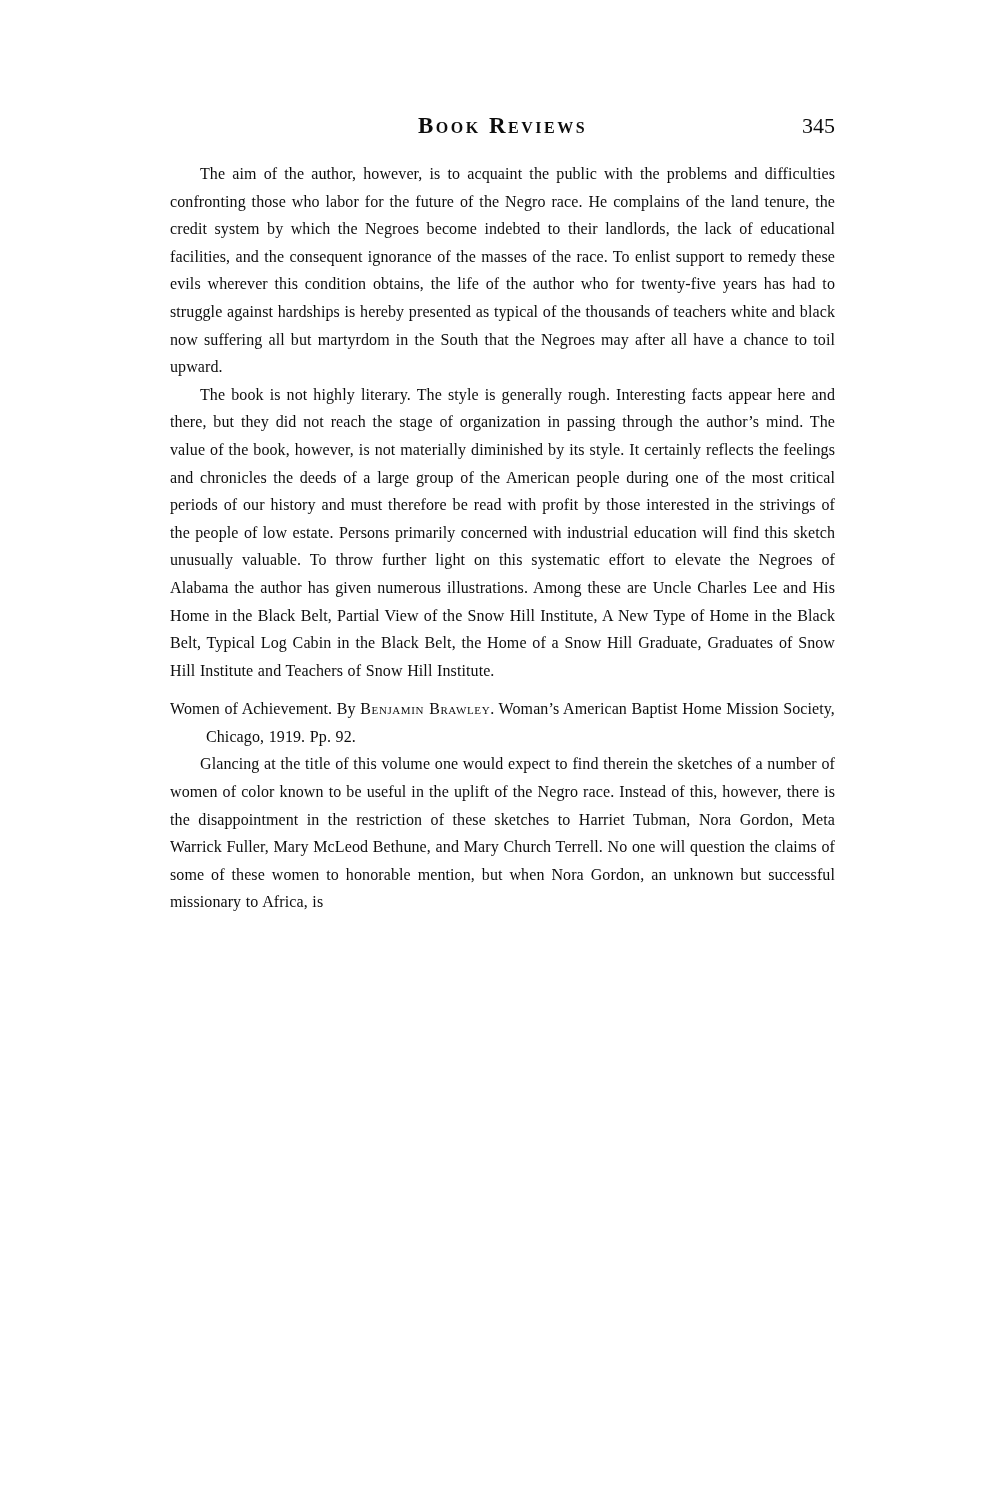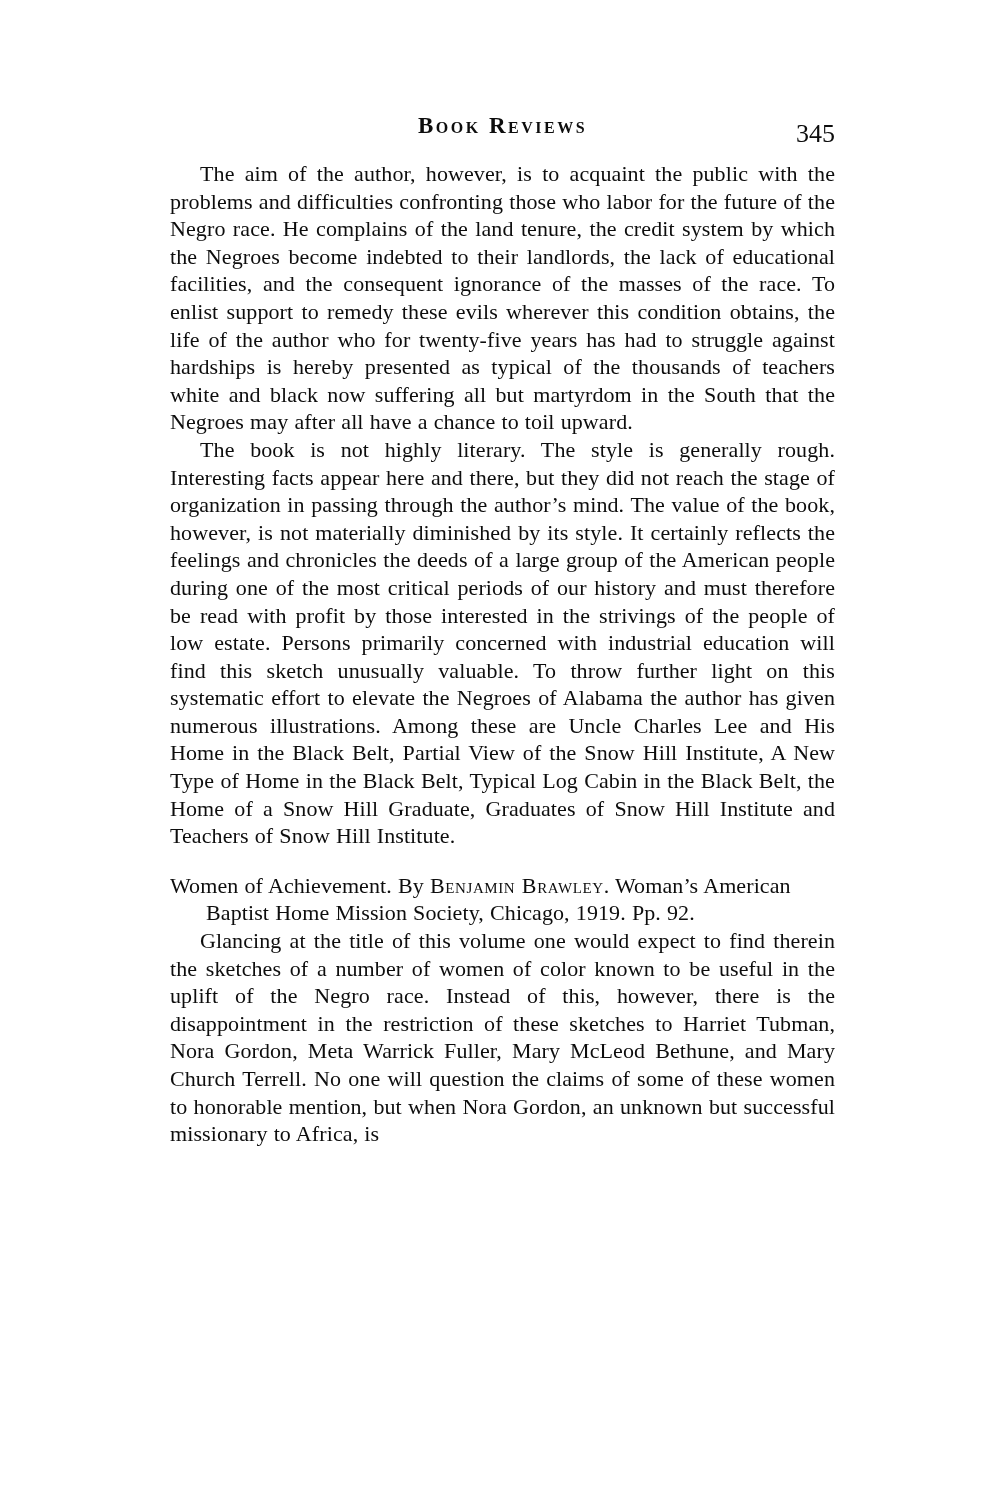--- a/index.html
+++ b/index.html
@@ -31,37 +31,37 @@
     left: 0; right: 0;
     text-align: center;
     font-variant: small-caps;
     font-variant-caps: small-caps;
     letter-spacing: 2.5px;
     font-weight: 600;
   }
   .page-number {
     position: absolute;
     right: 0;
-    top: 8px;
-    font-size: 26px;
+    top: 0;
+    font-size: 22px;
   }
   .text-block { margin-top: 18px; }
   .text-block p {
     margin: 0;
-    font-size: 22px;
+    font-size: 16px;
     line-height: 27.6px;
     text-align: justify;
     letter-spacing: 0.1px;
     word-spacing: 0.5px;
   }
   p.paragraph { text-indent: 30px; }
   p.citation {
     padding-left: 36px;
     text-indent: -36px;
-    margin-top: 22px;
+    margin-top: 11px;
     text-align: left;
   }
   .seg-normal { font-style: normal; }
   .seg-italic { }
   .seg-smallcaps {
     font-variant: small-caps;
     font-variant-caps: small-caps;
     letter-spacing: 0.6px;
   }
 </style>

